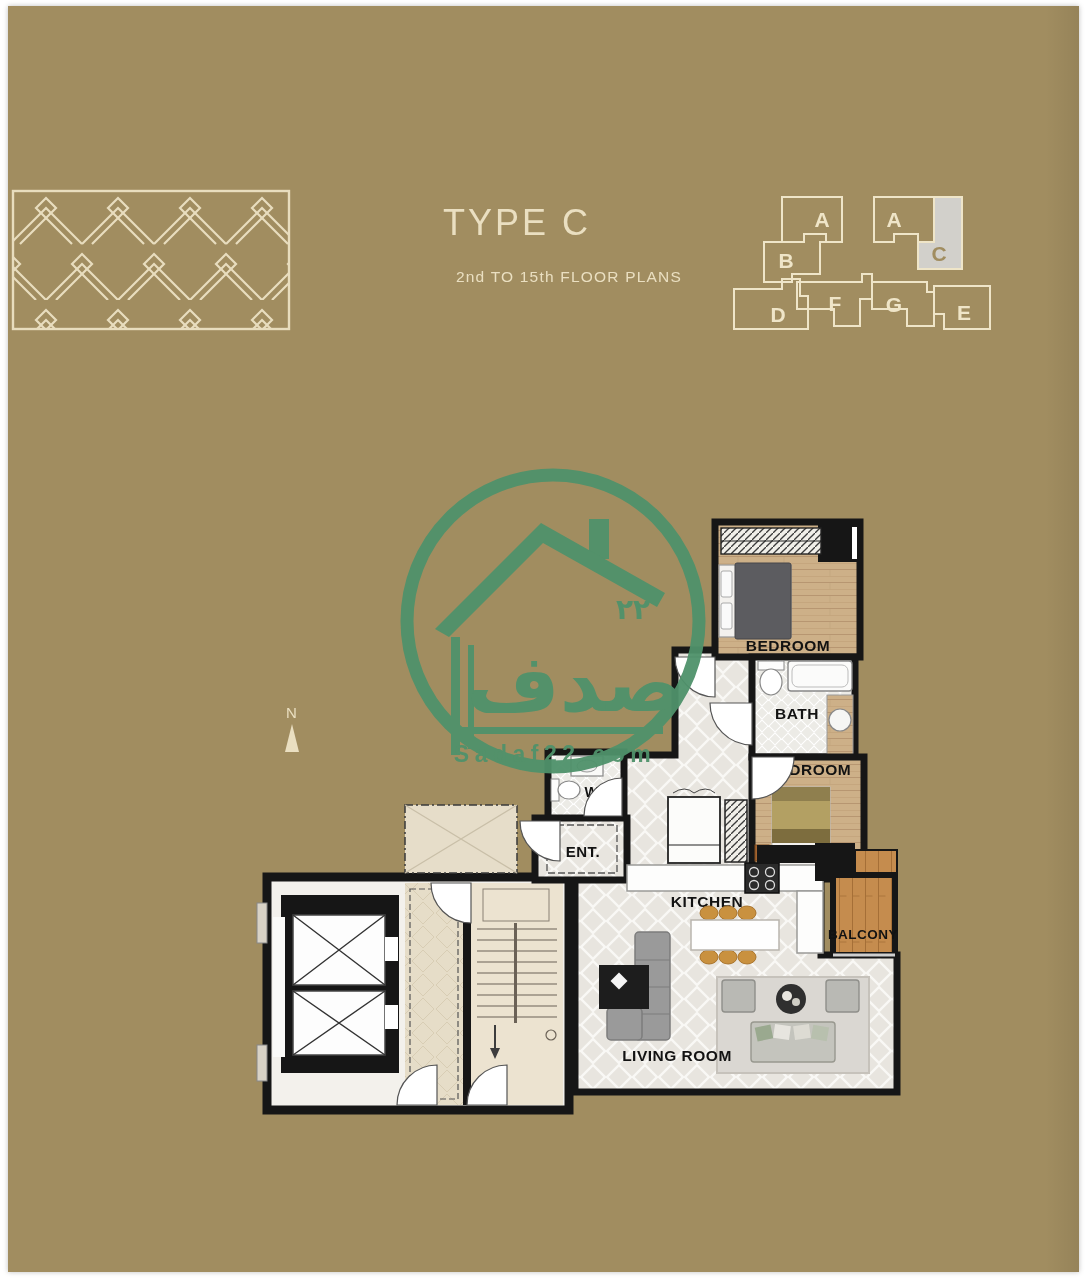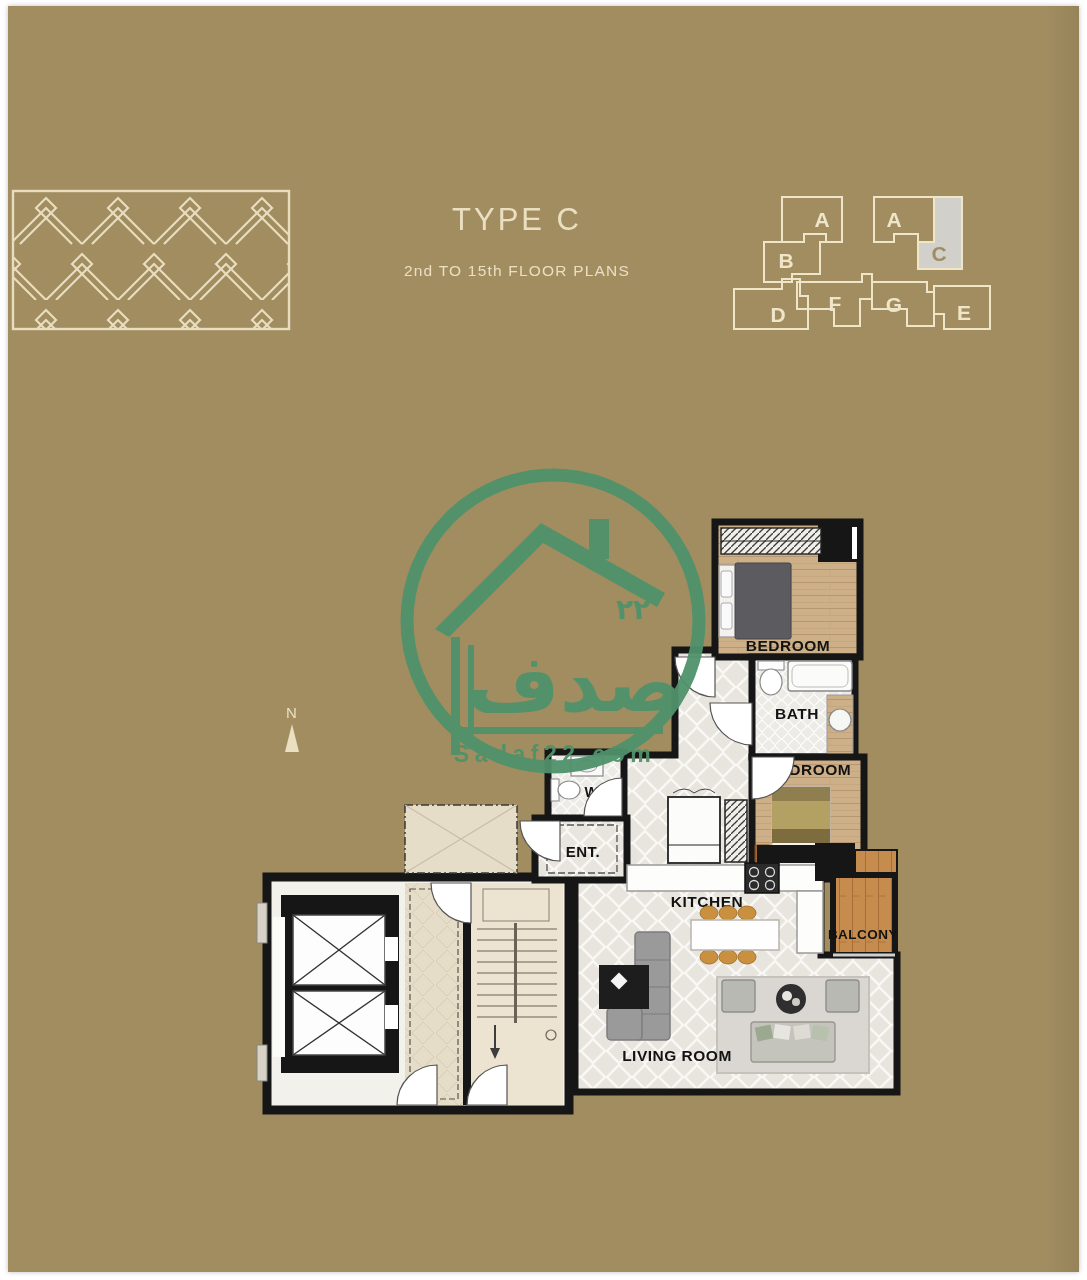--- a/index.html
+++ b/index.html
@@ -5,22 +5,22 @@
   html,body{margin:0;padding:0;}
   body{width:1087px;height:1280px;background:#ffffff;position:relative;
        font-family:"Liberation Sans",sans-serif;overflow:hidden;}
   .photo{position:absolute;left:8px;top:6px;width:1071px;height:1266px;
          background:#a18d60;box-shadow:0 0 5px rgba(0,0,0,.25);}
   .photo::after{content:"";position:absolute;right:0;top:0;width:34px;height:100%;
          background:linear-gradient(to right,rgba(0,0,0,0),rgba(0,0,0,.07));pointer-events:none;}
   .abs{position:absolute;}
   
   .title-block{left:344px;top:196px;width:330px;text-align:center;color:#eadfc1;}
-  .title-main{font-size:31px;letter-spacing:3px;font-weight:500;}
-  .title-sub{font-size:15.5px;letter-spacing:1.2px;margin-top:24px;font-weight:400;}
+  .title-main{font-size:36px;letter-spacing:3px;font-weight:500;}
+  .title-sub{font-size:15.5px;letter-spacing:1.2px;margin-top:24px;font-weight:400;text-align:right;}
   .title-area{font-size:15px;letter-spacing:1px;margin-top:19px;font-weight:400;}
   .title-area sup{font-size:9px;}
   
   .compass{left:268px;top:698px;width:32px;text-align:center;color:#eadfc1;}
   .compass .n{font-size:15px;letter-spacing:1px;}
   .compass .tri{width:0;height:0;margin:3px auto 0;
       border-left:7px solid transparent;border-right:7px solid transparent;
       border-bottom:28px solid #eadfc1;}
   svg text{font-family:"Liberation Sans",sans-serif;}
   .room-label{font-weight:bold;fill:#121212;letter-spacing:.5px;}

